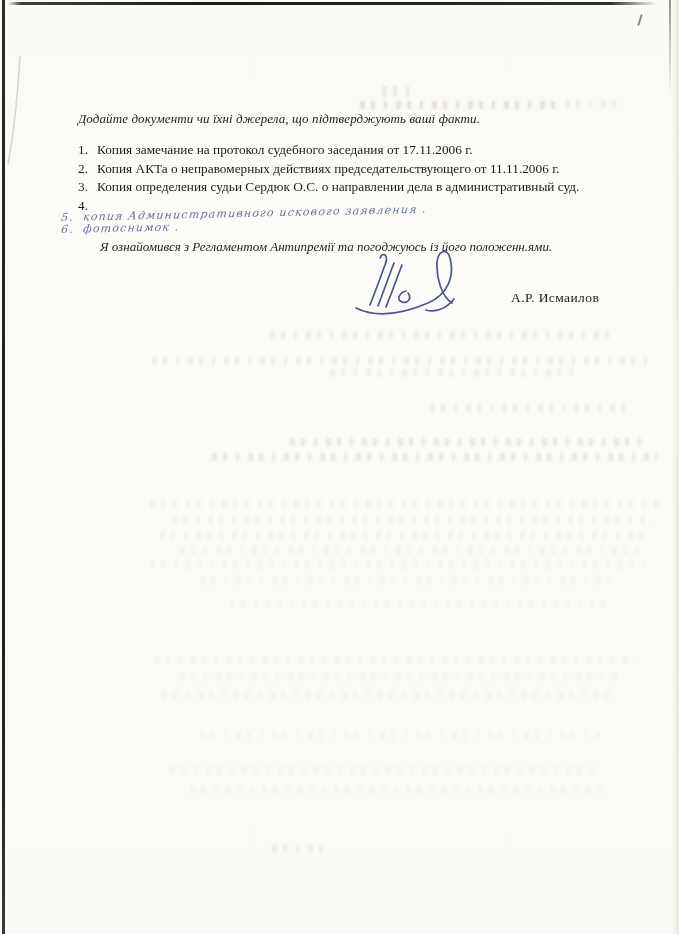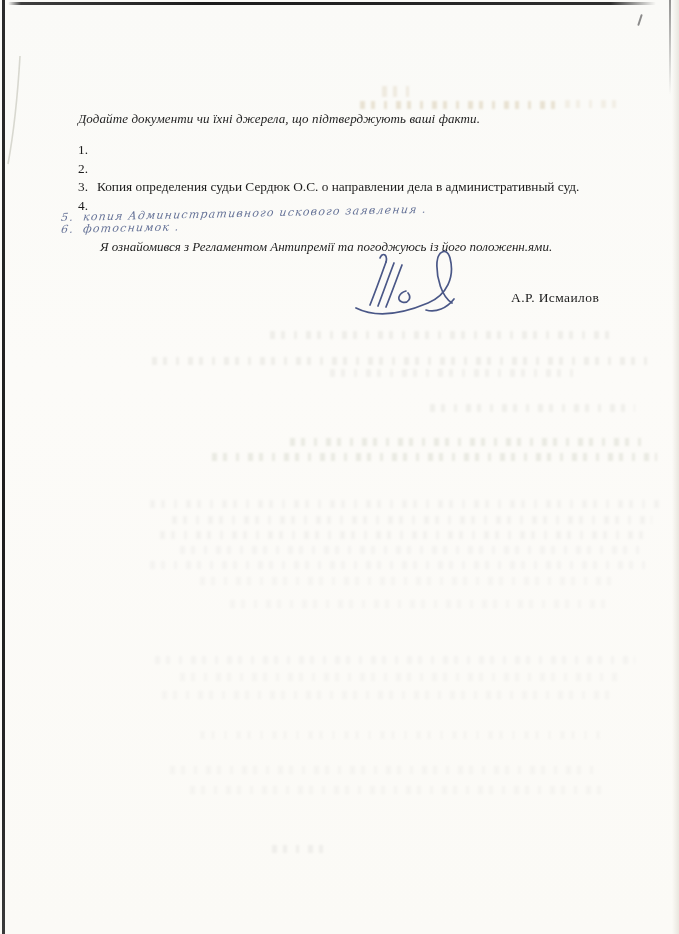--- a/index.html
+++ b/index.html
@@ -103,23 +103,25 @@
   <div class="smudge" style="left:200px;top:731px;width:400px;color:#8a8a8a;opacity:.04"></div>
   <div class="smudge" style="left:170px;top:766px;width:430px;color:#8a8a8a;opacity:.05"></div>
   <div class="smudge" style="left:190px;top:786px;width:420px;color:#8a8a8a;opacity:.05"></div>
   <div class="smudge" style="left:272px;top:845px;width:55px;color:#8a8a8a;opacity:.10"></div>
 
   <div class="intro">Додайте документи чи їхні джерела, що підтверджують ваші факти.</div>
 
   <div class="doc-list">
     <div class="doc-row">
       <span class="num">1.</span>
+      <span class="txt">Копия замечание на протокол судебного заседания от 17.11.2006 г.</span>
     </div>
     <div class="doc-row">
       <span class="num">2.</span>
+      <span class="txt">Копия АКТа о неправомерных действиях председательствующего от 11.11.2006 г.</span>
     </div>
     <div class="doc-row">
       <span class="num">3.</span>
       <span class="txt">Копия определения судьи Сердюк О.С. о направлении дела в административный суд.</span>
     </div>
     <div class="doc-row">
       <span class="num">4.</span>
     </div>
   </div>
 

